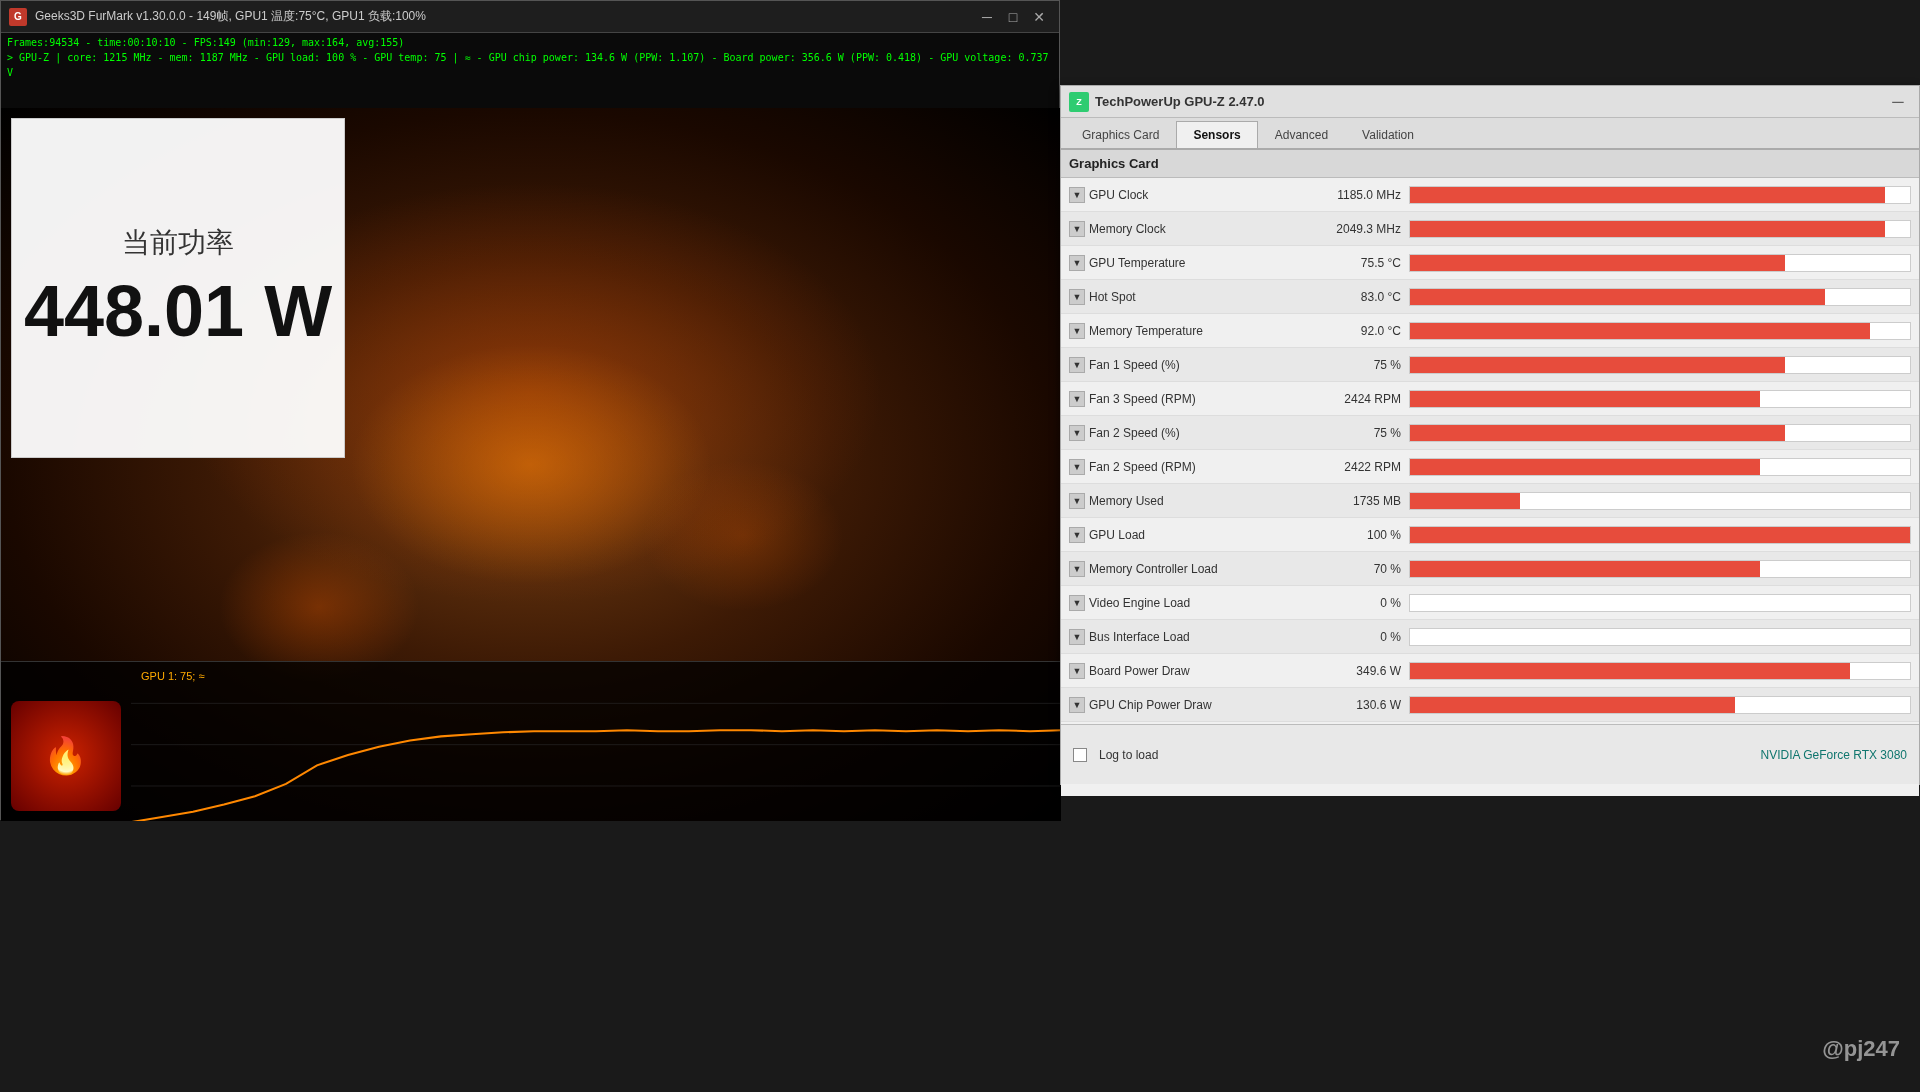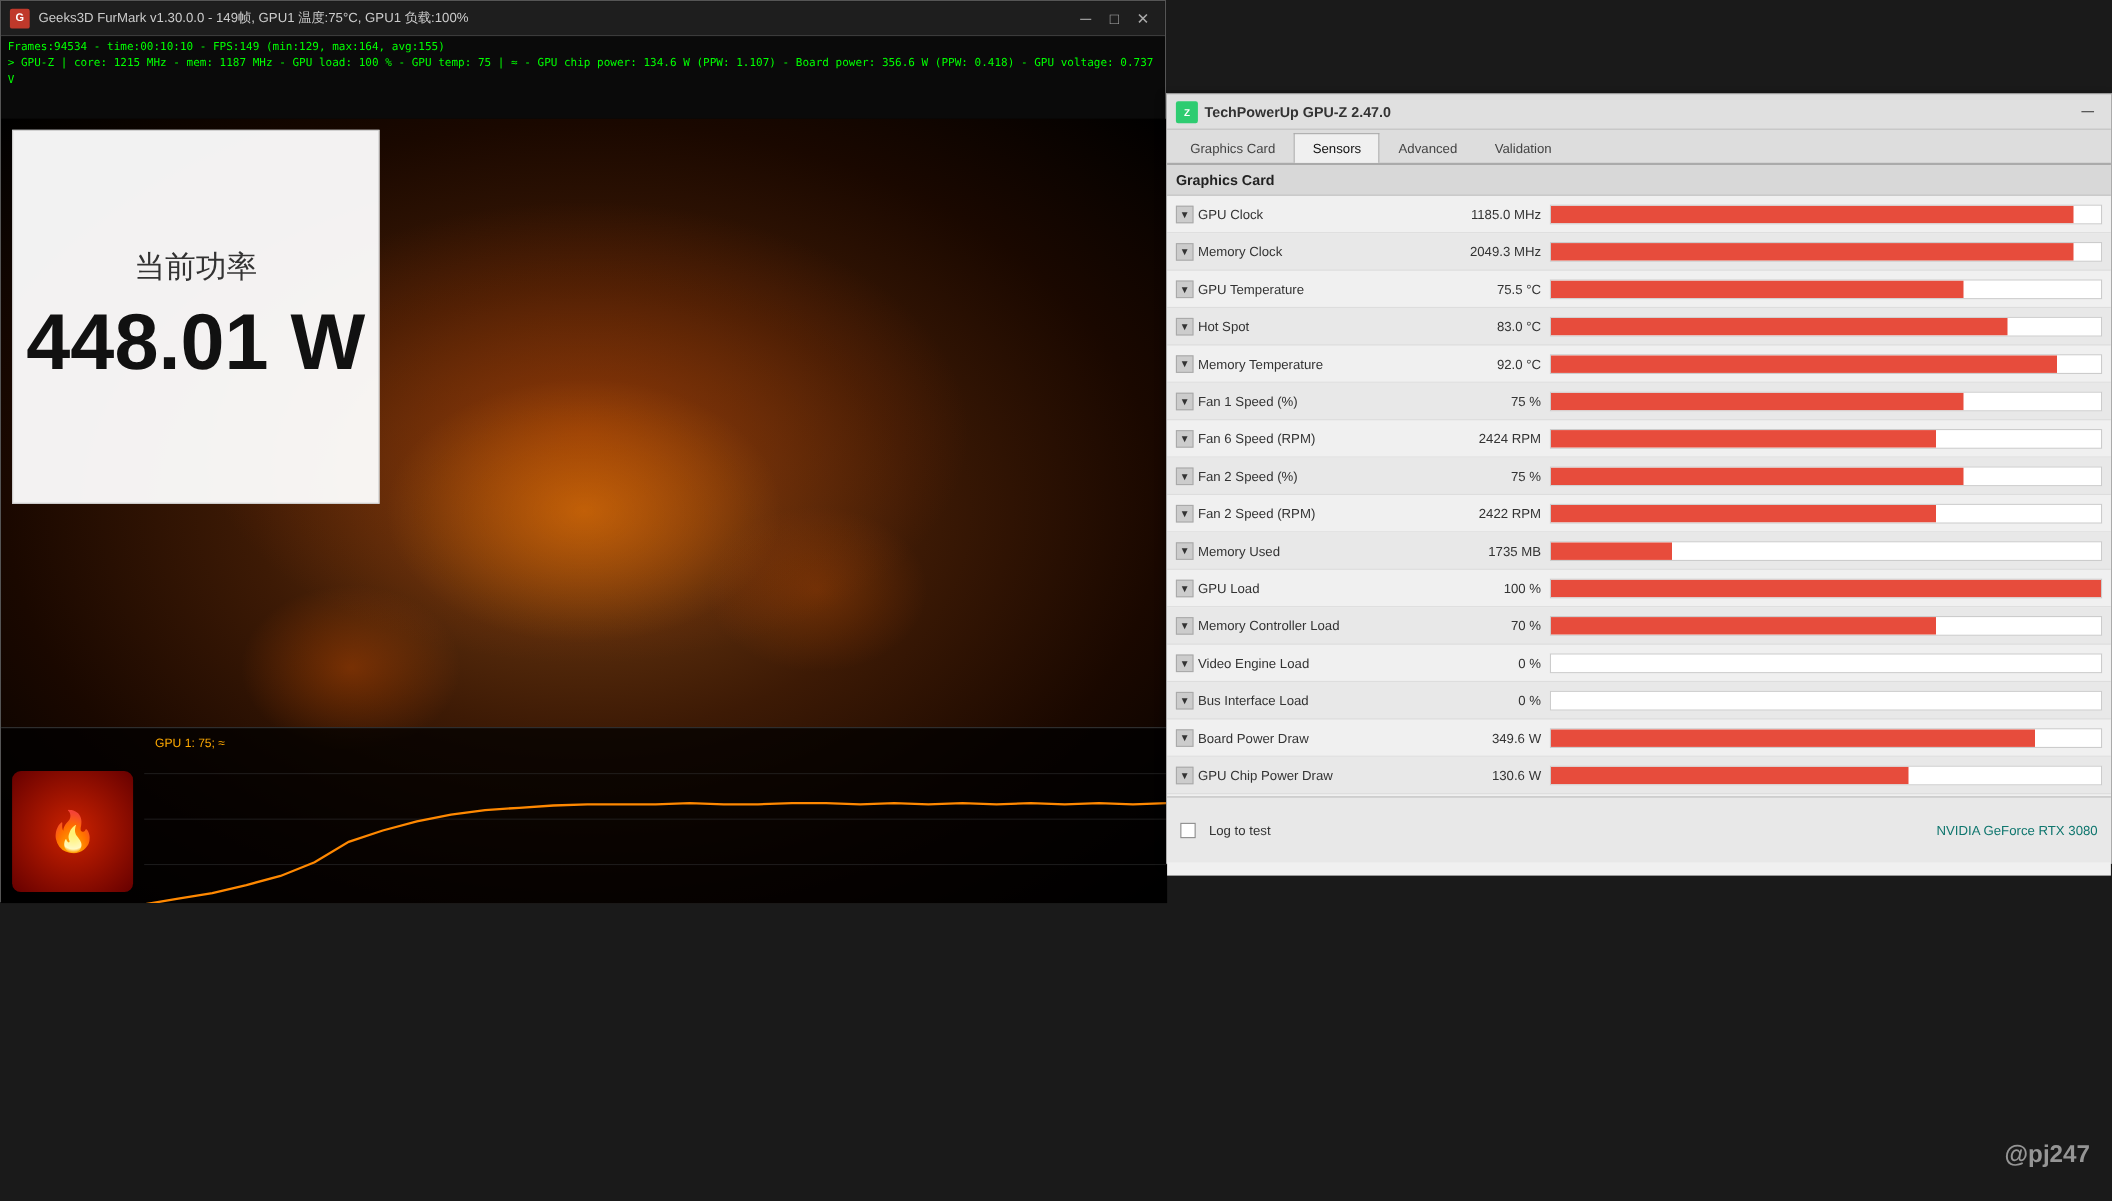--- a/index.html
+++ b/index.html
@@ -217,21 +217,21 @@
       border-bottom: none;
       color: #444;
       background: transparent;
       margin-top: 3px;
     }
 
     .gpuz-tab.active {
       background: #f0f0f0;
       border-color: #aaa;
       color: #111;
-      font-weight: 400;
+      font-weight: 700;
     }
 
     
     #sensors-table {
       width: 100%;
       background: #f0f0f0;
       height: calc(100% - 80px);
       overflow-y: auto;
     }
 
@@ -461,21 +461,21 @@
           <span>Fan 1 Speed (%)</span>
         </div>
         <div class="sensor-value">75 %</div>
         <div class="sensor-bar-container">
           <div class="sensor-bar" style="width: 75%;"></div>
         </div>
       </div>
       <div class="sensor-row">
         <div class="sensor-name">
           <span class="sensor-dropdown">▼</span>
-          <span>Fan 6 Speed (RPM)</span>
+          <span>Fan 3 Speed (RPM)</span>
         </div>
         <div class="sensor-value">2424 RPM</div>
         <div class="sensor-bar-container">
           <div class="sensor-bar" style="width: 70%;"></div>
         </div>
       </div>
       <div class="sensor-row">
         <div class="sensor-name">
           <span class="sensor-dropdown">▼</span>
           <span>Fan 2 Speed (%)</span>
@@ -562,18 +562,18 @@
         </div>
         <div class="sensor-value">130.6 W</div>
         <div class="sensor-bar-container">
           <div class="sensor-bar" style="width: 65%;"></div>
         </div>
       </div>
     </div>
 
   <div id="gpuz-footer">
     <div id="log-checkbox"></div>
-    <span id="log-label">Log to test</span>
+    <span id="log-label">Log to load</span>
     <span id="gpuz-card-name">NVIDIA GeForce RTX 3080</span>
   </div>
 </div>
 
 <div id="watermark">@pj247</div>
 
 </body></html>

